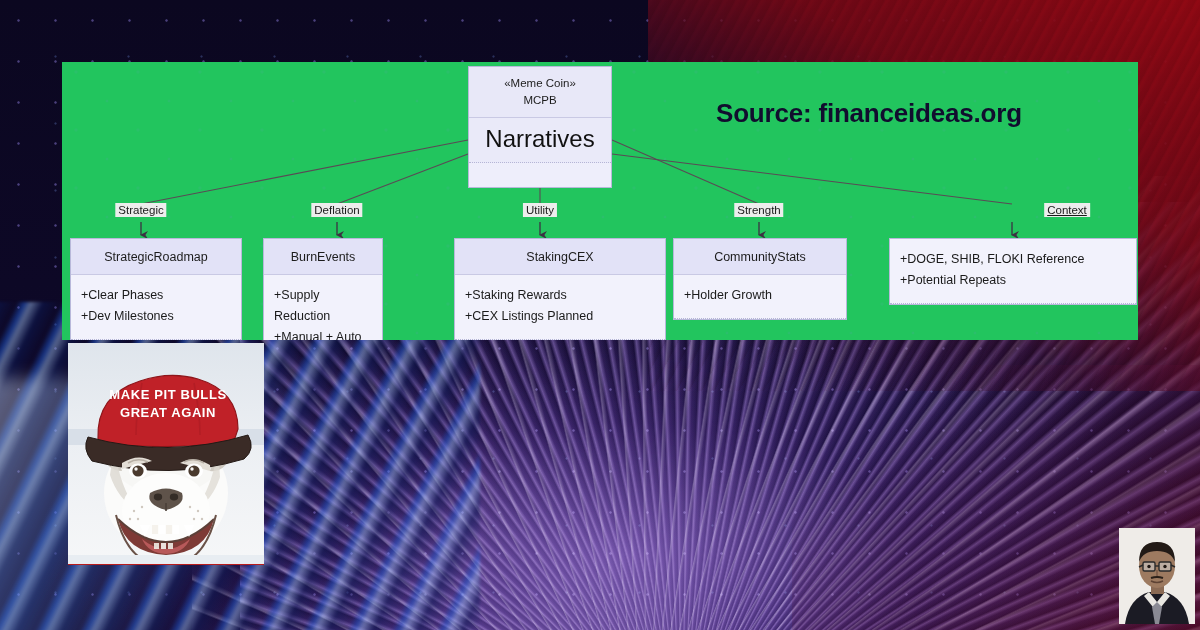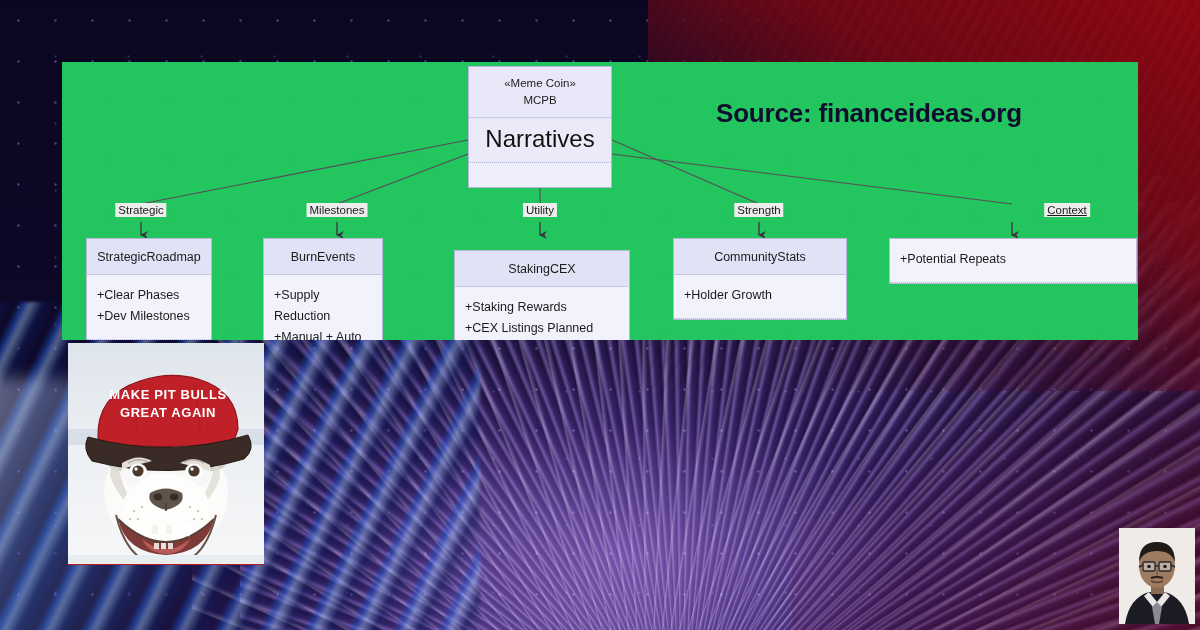--- a/index.html
+++ b/index.html
@@ -333,62 +333,63 @@
     <div class="root-node" style="left:406px; top:4px; width:144px;">
       <div class="root-stereo">
         <div>«Meme Coin»</div>
         <div>MCPB</div>
       </div>
       <div class="root-title">Narratives</div>
       <div class="root-foot"></div>
     </div>
 
     <div class="edge-label" style="left:79px; top:141px;">Strategic</div>
-    <div class="edge-label" style="left:275px; top:141px;">Milestones</div>
+    <div class="edge-label" style="left:275px; top:141px;">Deflation</div>
     <div class="edge-label" style="left:478px; top:141px;">Utility</div>
     <div class="edge-label" style="left:697px; top:141px;">Strength</div>
     <div class="edge-label" style="left:1005px; top:141px;text-decoration:underline;">Context</div>
 
-    <div class="node" style="left:24px; top:176px; width:126px;">
+    <div class="node" style="left:8px; top:176px; width:172px;">
       <div class="node-head">StrategicRoadmap</div>
       <div class="node-body">
         <div>+Clear Phases</div>
         <div>+Dev Milestones</div>
       </div>
 
     </div>
 
     <div class="node" style="left:201px; top:176px; width:120px;">
       <div class="node-head">BurnEvents</div>
       <div class="node-body">
         <div>+Supply Reduction</div>
         <div>+Manual + Auto</div>
       </div>
 
     </div>
 
-    <div class="node" style="left:392px; top:188px; width:176px;">
+    <div class="node" style="left:392px; top:176px; width:212px;">
       <div class="node-head">StakingCEX</div>
       <div class="node-body">
         <div>+Staking Rewards</div>
         <div>+CEX Listings Planned</div>
       </div>
 
     </div>
 
     <div class="node" style="left:611px; top:176px; width:174px;">
       <div class="node-head">CommunityStats</div>
       <div class="node-body">
         <div>+Holder Growth</div>
       </div>
 
     </div>
 
     <div class="node" style="left:827px; top:176px; width:248px;">
       <div class="node-body">
+        <div>+DOGE, SHIB, FLOKI Reference</div>
         <div>+Potential Repeats</div>
       </div>
 
     </div>
   </div>
 
   <div class="source-text">Source: financeideas.org</div>
 
   <div class="dog-frame">
     <svg viewBox="0 0 196 222" width="196" height="222">

